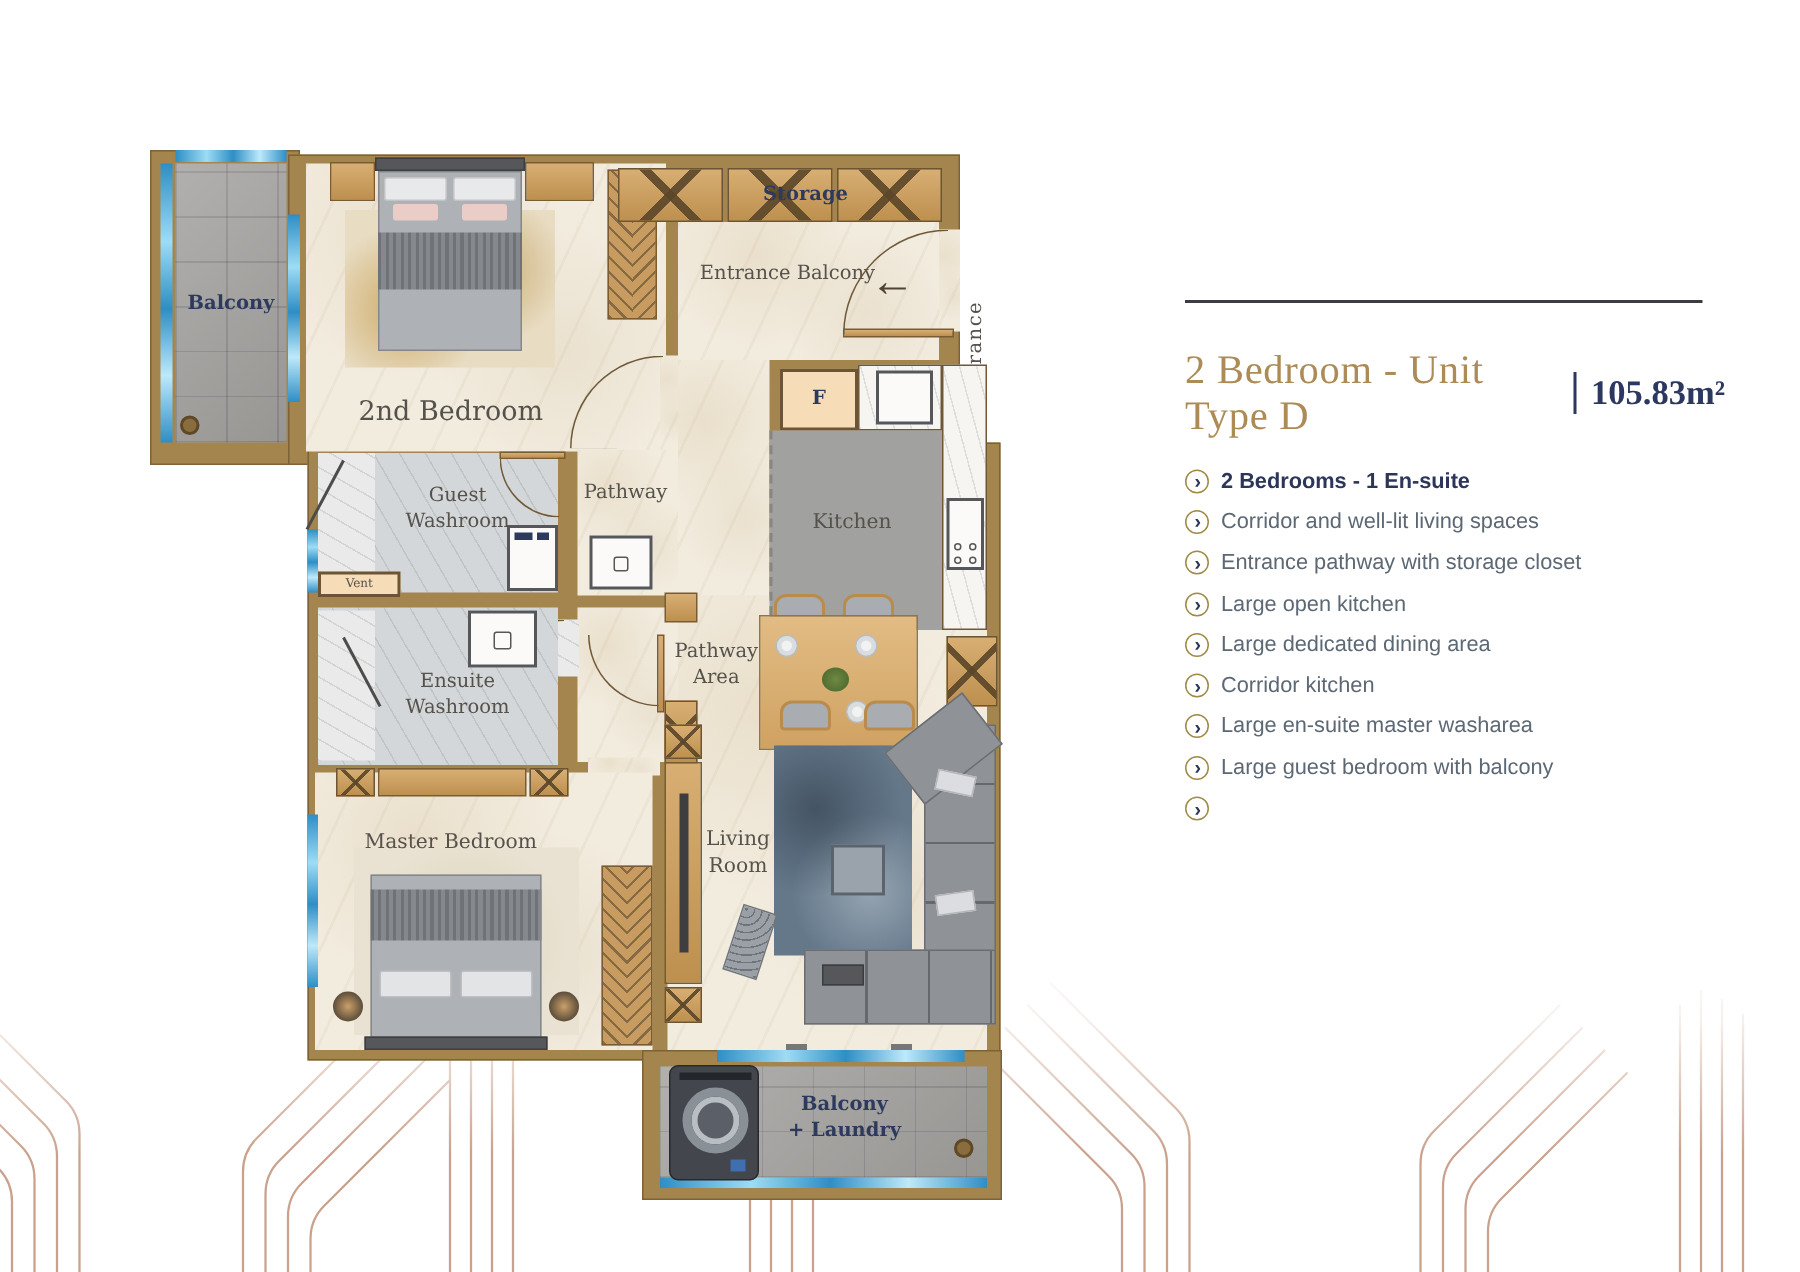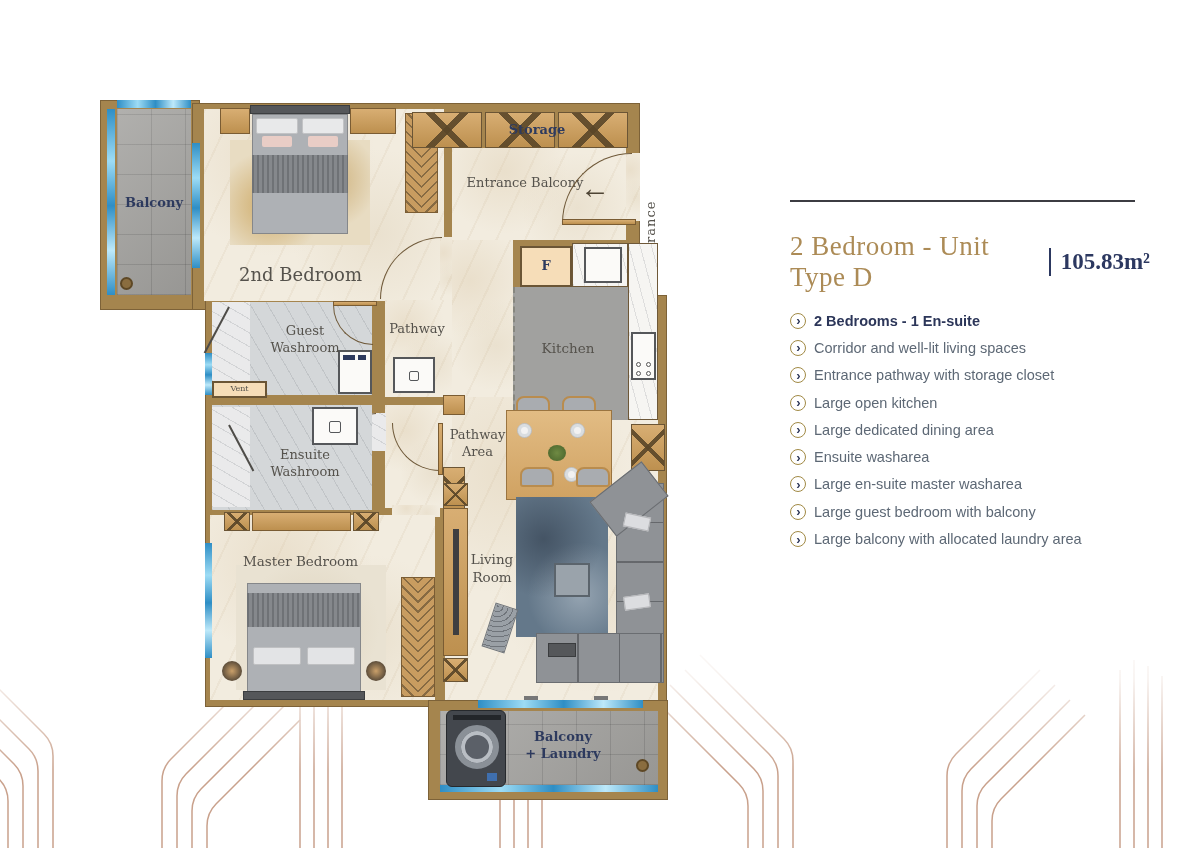--- a/index.html
+++ b/index.html
@@ -318,30 +318,29 @@
       <li>
           <span class="bullet">›</span>
           <span>Large open kitchen</span>
         </li>
       <li>
           <span class="bullet">›</span>
           <span>Large dedicated dining area</span>
         </li>
       <li>
           <span class="bullet">›</span>
-          <span>Ensuite washarea</span>
+          <span>Corridor kitchen</span>
         </li>
       <li>
           <span class="bullet">›</span>
           <span>Large en-suite master washarea</span>
         </li>
       <li>
           <span class="bullet">›</span>
           <span>Large guest bedroom with balcony</span>
         </li>
       <li>
           <span class="bullet">›</span>
-          <span>Large balcony with allocated laundry area</span>
         </li>
     </ul>
   </div>
 
 </div>
 
 </body></html>

